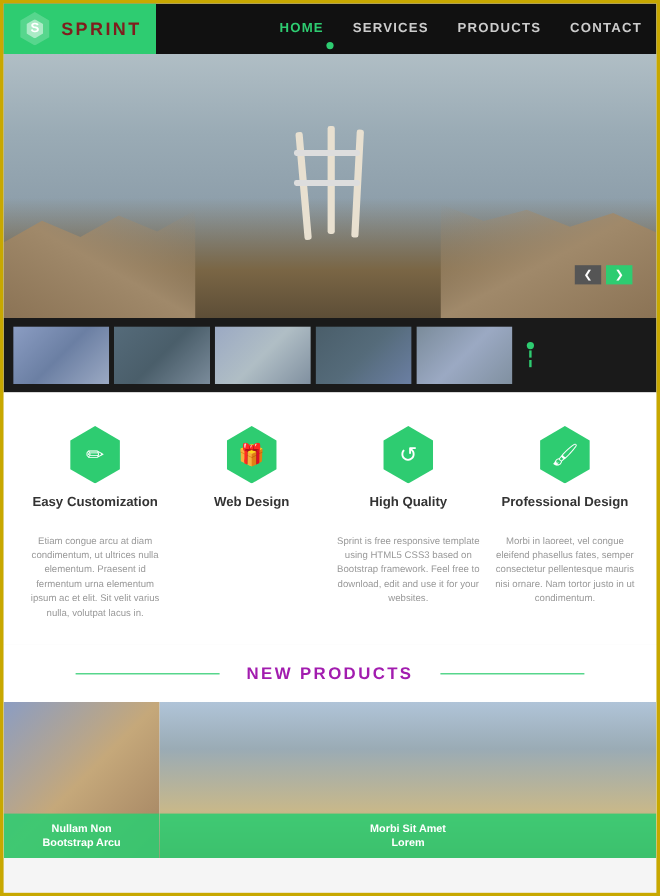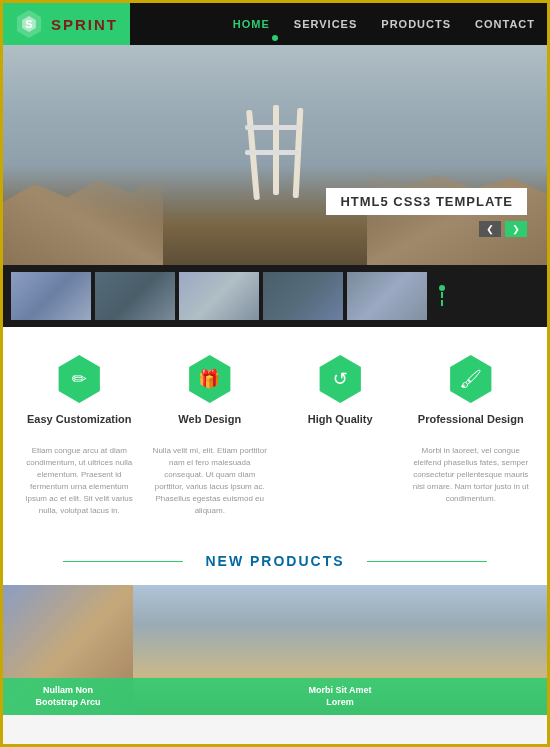--- a/index.html
+++ b/index.html
@@ -263,21 +263,21 @@
     .header-line {
       flex: 1;
       max-width: 120px;
       height: 1px;
       background: #2ecc71;
       margin: 0 10px;
     }
     #new-products-title {
       font-size: 14px;
       font-weight: bold;
-      color: #0369a1;
+      color: #a21caf;
       letter-spacing: 2px;
     }
     #products-grid {
       display: flex;
       gap: 0;
       height: 130px;
     }
     .product-card {
       flex: 1;
       position: relative;
@@ -351,21 +351,20 @@
     <div id="hero-grass-right"></div>
 
     <div id="hero-chair">
       <div class="fence-post" style="width:6px;height:90px;left:15px;top:10px;transform:rotate(-5deg);background:#e8e0d0;"></div>
       <div class="fence-post" style="width:6px;height:90px;left:38px;top:5px;background:#e8e0d0;"></div>
       <div class="fence-post" style="width:6px;height:90px;left:60px;top:8px;transform:rotate(3deg);background:#e8e0d0;"></div>
       <div class="fence-post" style="width:55px;height:5px;left:10px;top:25px;background:#ddd;"></div>
       <div class="fence-post" style="width:55px;height:5px;left:10px;top:50px;background:#ddd;"></div>
     </div>
   </div>
-  <div id="hero-label">HTML5 CSS3 TEMPLATE</div>
   <div id="hero-arrows">
     <div class="hero-arrow">❮</div>
     <div class="hero-arrow active">❯</div>
   </div>
 </div>
 
 <div id="thumbnails">
   <div class="thumb">
       <div class="thumb-img"></div>
     </div>
@@ -390,25 +389,25 @@
 
 <div id="features">
   <div class="feature">
     <div class="feature-icon">✏</div>
     <div class="feature-title">Easy Customization</div>
     <div class="feature-text">Etiam congue arcu at diam condimentum, ut ultrices nulla elementum. Praesent id fermentum urna elementum ipsum ac et elit. Sit velit varius nulla, volutpat lacus in.</div>
   </div>
   <div class="feature">
     <div class="feature-icon">🎁</div>
     <div class="feature-title">Web Design</div>
-    <div class="feature-text">Nulla velit mi, elit. Etiam porttitor nam el fero malesuada consequat. Ut quam diam porttitor, varius lacus ipsum ac. Phasellus egestas euismod eu aliquam.</div>
   </div>
   <div class="feature">
     <div class="feature-icon">↺</div>
     <div class="feature-title">High Quality</div>
+    <div class="feature-text">Sprint is free responsive template using HTML5 CSS3 based on Bootstrap framework. Feel free to download, edit and use it for your websites.</div>
   </div>
   <div class="feature">
     <div class="feature-icon">🖌</div>
     <div class="feature-title">Professional Design</div>
     <div class="feature-text">Morbi in laoreet, vel congue eleifend phasellus fates, semper consectetur pellentesque mauris nisi ornare. Nam tortor justo in ut condimentum.</div>
   </div>
 </div>
 
 <div id="new-products">
   <div id="new-products-header">

